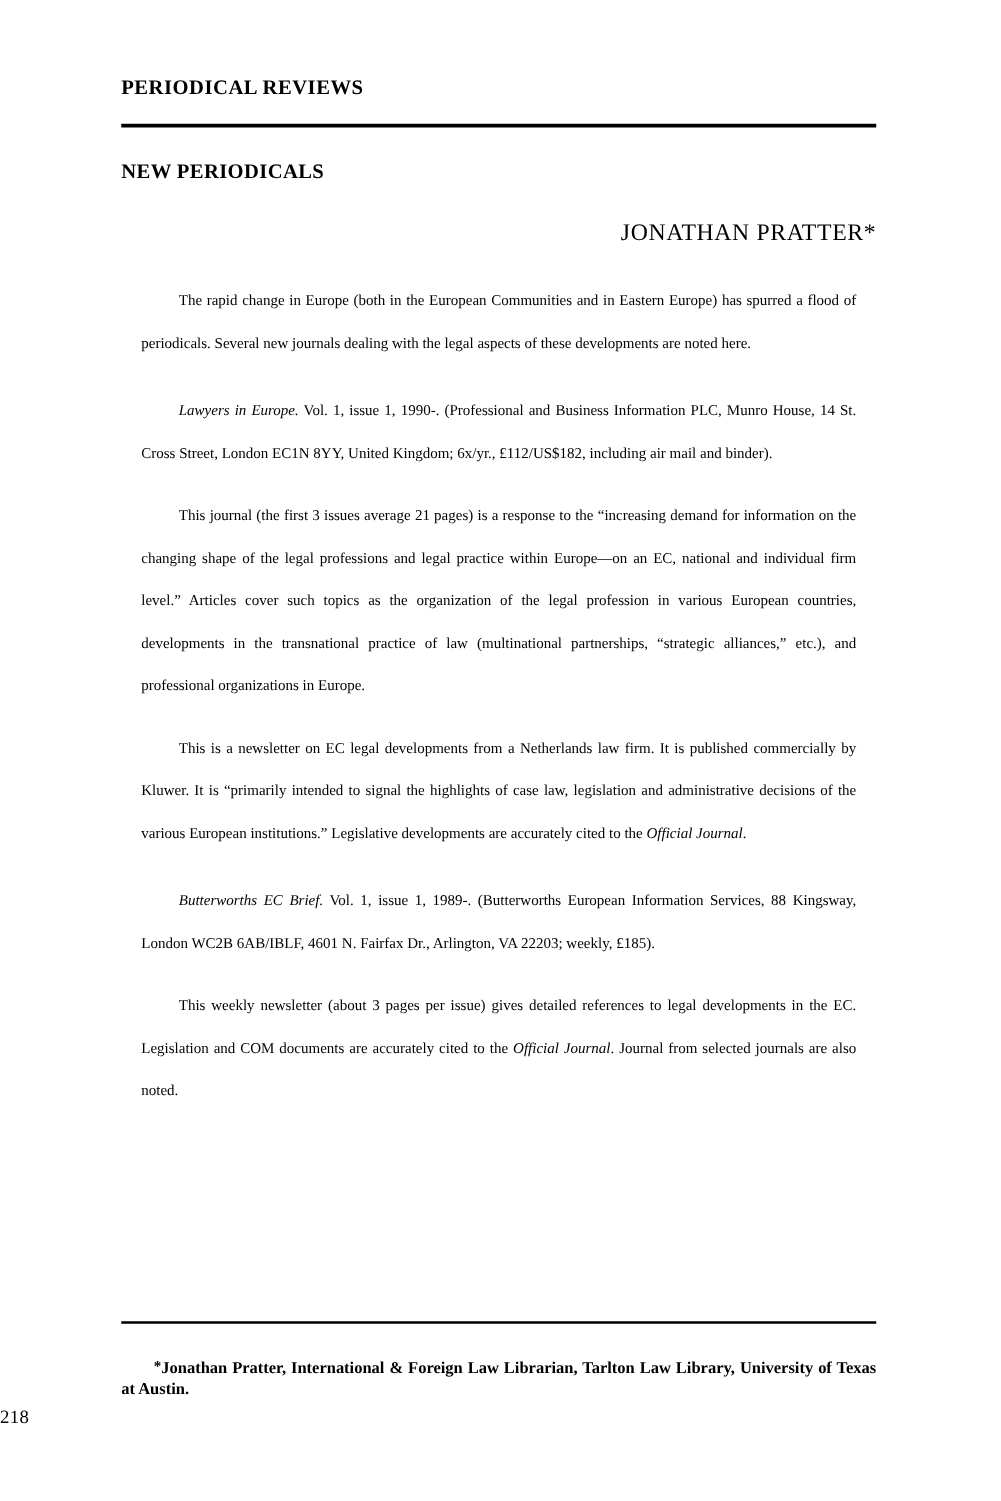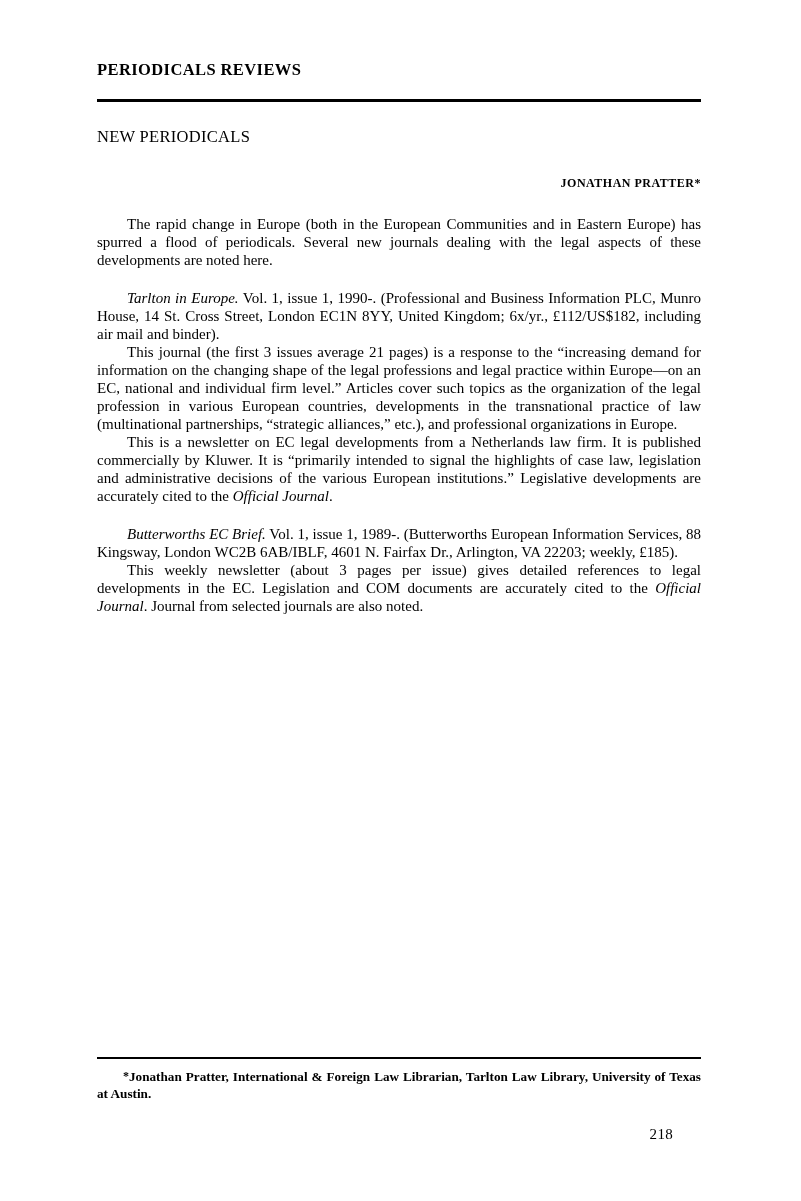--- a/index.html
+++ b/index.html
@@ -38,41 +38,40 @@
   .head-rule {
     margin-top: 19px;
     height: 3px;
     background: #000;
     width: 604px;
   }
 
   
   .article-title {
     font-size: 16.5px;
-    font-weight: normal;
+    font-weight: bold;
     letter-spacing: 0.3px;
     margin-top: 25px;
     line-height: 1.2;
   }
   .byline {
-    font-size: 12px;
+    font-size: 19px;
     text-align: right;
     letter-spacing: 0.5px;
     margin-top: 29px;
     line-height: 1.2;
-    font-weight: bold;
   }
 
   
   .para {
-    font-size: 15px;
-    line-height: 18px;
+    font-size: 12px;
+    line-height: 34px;
     text-align: justify;
     text-indent: 30px;
-    margin: 0;
+    margin: 16px;
     -webkit-hyphens: none;
     hyphens: none;
   }
   .para.first-of-block {
     margin-top: 20px;
   }
   .para.tight {
     margin-top: 0;
   }
   .para.lead {
@@ -92,56 +91,56 @@
   .foot-rule {
     height: 1.6px;
     background: #000;
     width: 604px;
   }
   .footnote {
     font-size: 13.2px;
     line-height: 17.5px;
     text-align: justify;
     text-indent: 26px;
-    margin-top: 9px;
+    margin-top: 26px;
     font-weight: bold;
   }
   .footnote .fn-mark {
     font-size: 12px;
     vertical-align: 1px;
   }
   .folio {
     position: absolute;
     left: 0;
     top: 1126px;
     width: 673px;
-    text-align: right;
+    text-align: left;
     font-size: 15px;
     letter-spacing: 0.3px;
   }
 </style>
 </head>
 <body>
 
 <div class="page">
 
   <div class="content">
 
-    <div class="running-head">PERIODICALS REVIEWS</div>
+    <div class="running-head">PERIODICAL REVIEWS</div>
 
     <div class="head-rule"></div>
 
     <div class="article-title">NEW PERIODICALS</div>
 
     <div class="byline">JONATHAN PRATTER*</div>
 
     <p class="para lead">The rapid change in Europe (both in the European Communities and in Eastern Europe) has spurred a flood of periodicals. Several new journals dealing with the legal aspects of these developments are noted here.</p>
 
     <p class="para first-of-block">
-      <i>Tarlton in Europe.</i><span> Vol. 1, issue 1, 1990-. (Professional and Business Information PLC, Munro House, 14 St. Cross Street, London EC1N 8YY, United Kingdom; 6x/yr., £112/US$182, including air mail and binder).</span>
+      <i>Lawyers in Europe.</i><span> Vol. 1, issue 1, 1990-. (Professional and Business Information PLC, Munro House, 14 St. Cross Street, London EC1N 8YY, United Kingdom; 6x/yr., £112/US$182, including air mail and binder).</span>
     </p>
     <p class="para tight">This journal (the first 3 issues average 21 pages) is a response to the “increasing demand for information on the changing shape of the legal professions and legal practice within Europe—on an EC, national and individual firm level.” Articles cover such topics as the organization of the legal profession in various European countries, developments in the transnational practice of law (multinational partnerships, “strategic alliances,” etc.), and professional organizations in Europe.</p>
 
     <p class="para tight"><span>This is a newsletter on EC legal developments from a Netherlands law firm. It is published commercially by Kluwer. It is “primarily intended to signal the highlights of case law, legislation and administrative decisions of the various European institutions.” Legislative developments are accurately cited to the </span><i>Official Journal</i><span>.</span></p>
 
     <p class="para first-of-block">
       <i>Butterworths EC Brief.</i><span> Vol. 1, issue 1, 1989-. (Butterworths European Information Services, 88 Kingsway, London WC2B 6AB/IBLF, 4601 N. Fairfax Dr., Arlington, VA 22203; weekly, £185).</span>
     </p>
     <p class="para tight"><span>This weekly newsletter (about 3 pages per issue) gives detailed references to legal developments in the EC. Legislation and COM documents are accurately cited to the </span><i>Official Journal</i><span>. Journal from selected journals are also noted.</span></p>
 

